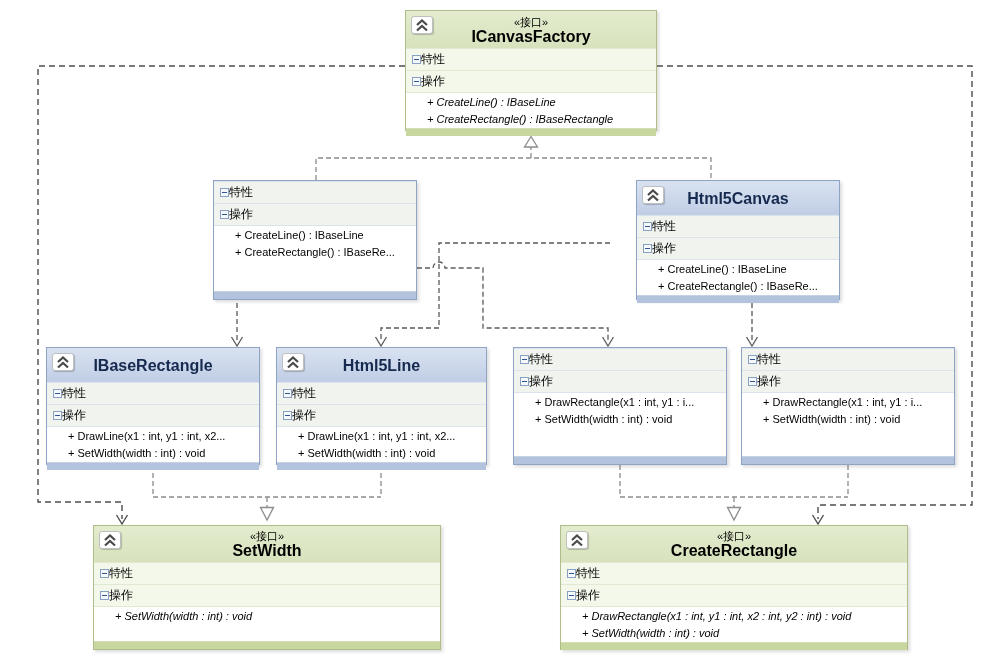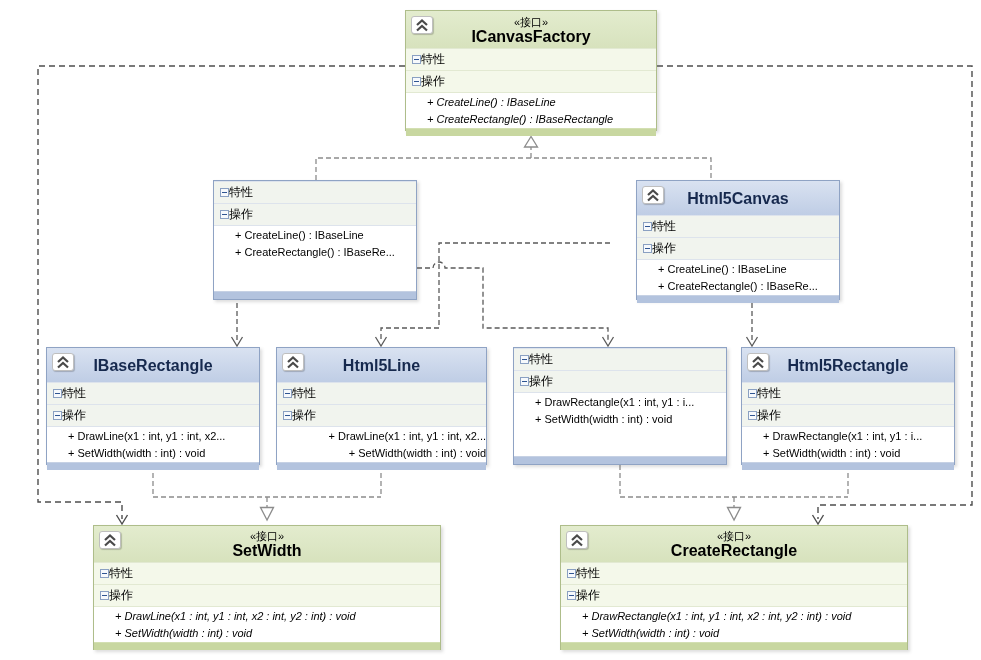--- a/index.html
+++ b/index.html
@@ -43,21 +43,21 @@
 
   .strip{flex:0 0 7px;}
   .blue .strip{background:#b3c3de;border-top:1px solid #c6d1e4;}
   .green .strip{background:#c8d7a0;border-top:1px solid #d3dfb2;}
 
   
   .b-factory{left:405px;top:10px;width:252px;height:121px;}
   .b-gcanvas{left:213px;top:180px;width:204px;height:120px;}
   .b-hcanvas{left:636px;top:180px;width:204px;height:120px;}
   .b-gline{left:46px;top:347px;width:214px;height:118px;}
-  .b-hline{left:276px;top:347px;width:211px;height:118px;text-align:right;}
+  .b-hline{left:276px;top:347px;width:211px;height:118px;}
   .b-grect{left:513px;top:347px;width:214px;height:118px;}
   .b-hrect{left:741px;top:347px;width:214px;height:118px;}
   .b-ibline{left:93px;top:525px;width:348px;height:125px;}
   .b-ibrect{left:560px;top:525px;width:348px;height:125px;}
 </style>
 </head>
 <body>
 
 <div id="canvas">
 
@@ -280,31 +280,20 @@
       <span>操作</span>
     </div>
     <div class="members">
       <div class="member">+ DrawRectangle(x1 : int, y1 : i...</div>
       <div class="member">+ SetWidth(width : int) : void</div>
     </div>
     <div class="strip"></div>
   </div>
 
   <div class="uml-box blue b-hrect">
-    <div class="hdr">
-      <span class="chev">
-        <svg width="16" height="13" viewBox="0 0 16 13">
-            <g stroke="#4a4a4a" stroke-width="2.2" fill="none">
-              <polyline points="3,6 8,1.5 13,6"></polyline>
-              <polyline points="3,11.5 8,7 13,11.5"></polyline>
-            </g>
-          </svg>
-      </span>
-      <span class="title">Html5Rectangle</span>
-    </div>
     <div class="sec">
       <span><svg width="9" height="9">
             <rect x="0.5" y="0.5" width="8" height="8" fill="#f6f9fc" stroke="#8aa0c2"></rect>
             <line x1="2" y1="4.5" x2="7" y2="4.5" stroke="#2f5592"></line>
           </svg></span>
       <span>特性</span>
     </div>
     <div class="sec">
       <span><svg width="9" height="9">
             <rect x="0.5" y="0.5" width="8" height="8" fill="#f6f9fc" stroke="#8aa0c2"></rect>
@@ -340,21 +329,20 @@
       <span>特性</span>
     </div>
     <div class="sec">
       <span><svg width="9" height="9">
             <rect x="0.5" y="0.5" width="8" height="8" fill="#f6f9fc" stroke="#8aa0c2"></rect>
             <line x1="2" y1="4.5" x2="7" y2="4.5" stroke="#2f5592"></line>
           </svg></span>
       <span>操作</span>
     </div>
     <div class="members">
-      <div class="member">+ DrawLine(x1 : int, y1 : int, x2 : int, y2 : int) : void</div>
       <div class="member">+ SetWidth(width : int) : void</div>
     </div>
     <div class="strip"></div>
   </div>
 
   <div class="uml-box green b-ibrect">
     <div class="hdr">
       <span class="chev">
         <svg width="16" height="13" viewBox="0 0 16 13">
             <g stroke="#4a4a4a" stroke-width="2.2" fill="none">

